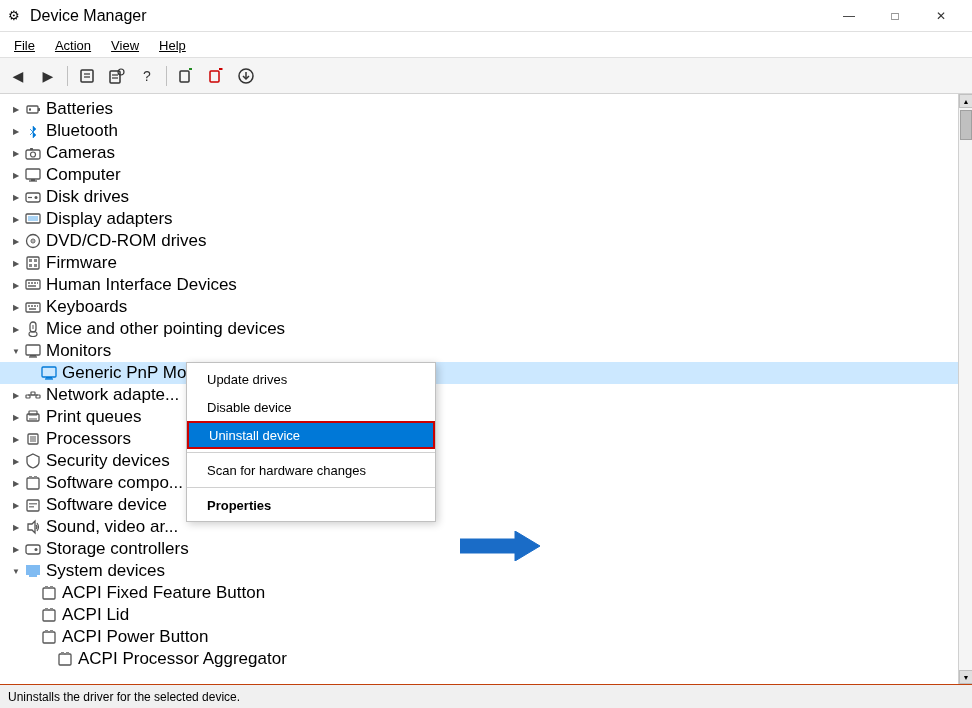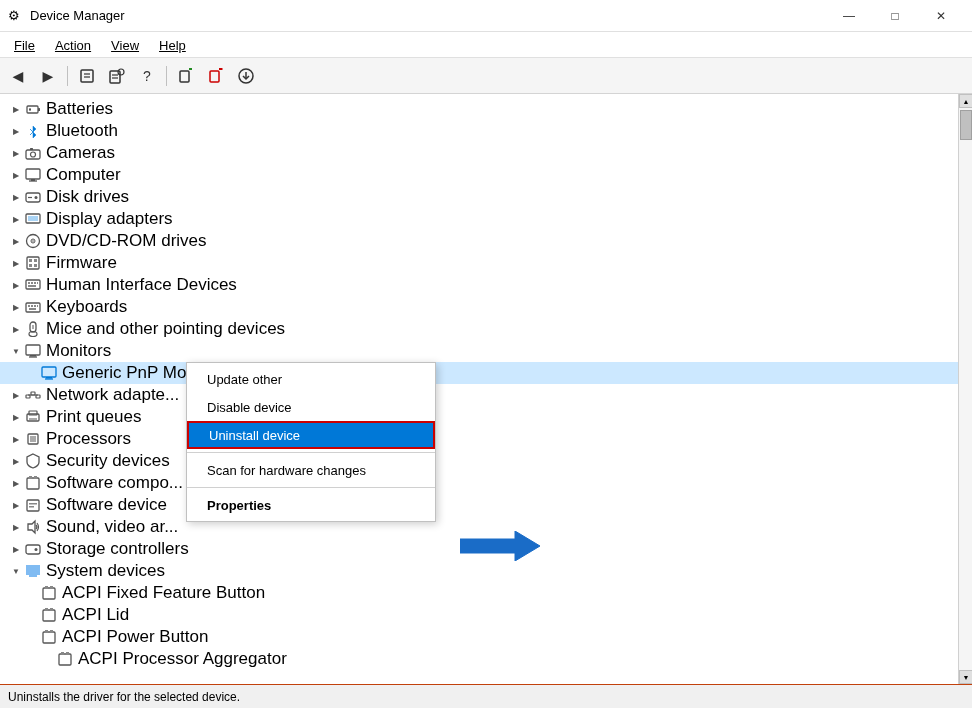--- a/index.html
+++ b/index.html
@@ -28,21 +28,21 @@
     .title-bar-left {
       display: flex;
       align-items: center;
       gap: 6px;
     }
     .title-bar-icon {
       width: 16px;
       height: 16px;
     }
     .title-bar-text {
-      font-size: 13px;
+      font-size: 16px;
       color: #000;
     }
     .title-bar-controls {
       display: flex;
       gap: 0;
     }
     .title-bar-btn {
       width: 46px;
       height: 32px;
       border: none;
@@ -626,21 +626,21 @@
             <rect x="2" y="3" width="12" height="11" rx="1" fill="none" stroke="#555" stroke-width="1.3"></rect>
             <rect x="4" y="1" width="3" height="3" fill="#888"></rect>
             <rect x="9" y="1" width="3" height="3" fill="#888"></rect>
           </svg>
       </span>
       <span class="item-label">ACPI Processor Aggregator</span>
     </div>
 
     <div class="context-menu" style="top:268px; left:186px;">
       <div class="context-menu-item">
-        <span>Update other</span>
+        <span>Update drives</span>
       </div>
       <div class="context-menu-item">
         <span>Disable device</span>
       </div>
       <div class="context-menu-item selected" style="border: 2px solid #cc0000; background:#0078d7; color:#fff;">
         <span>Uninstall device</span>
       </div>
       <div class="context-menu-sep"></div>
       <div class="context-menu-item">
         <span>Scan for hardware changes</span>

